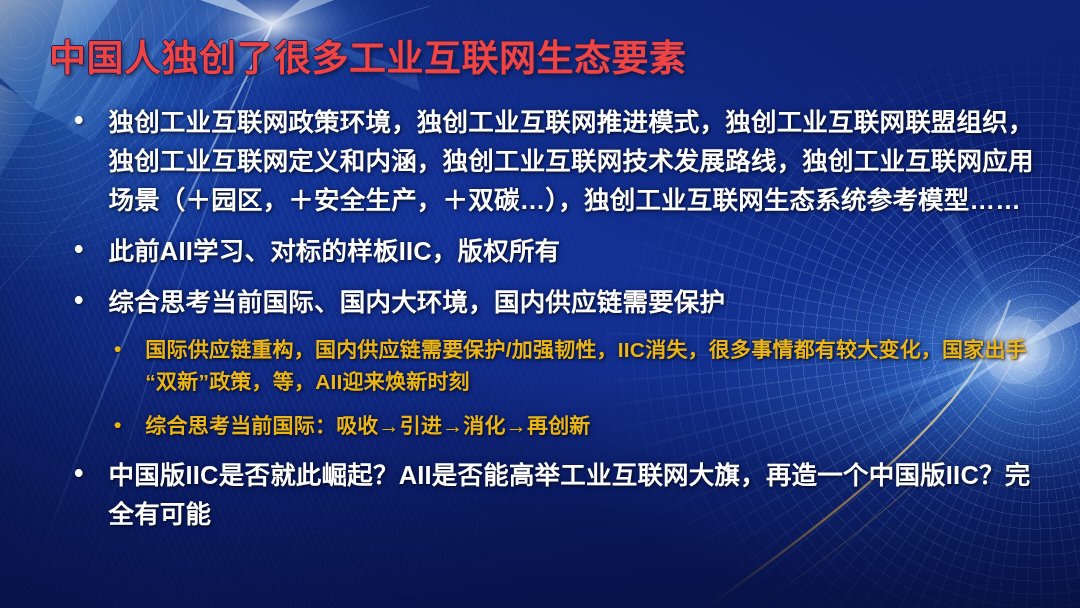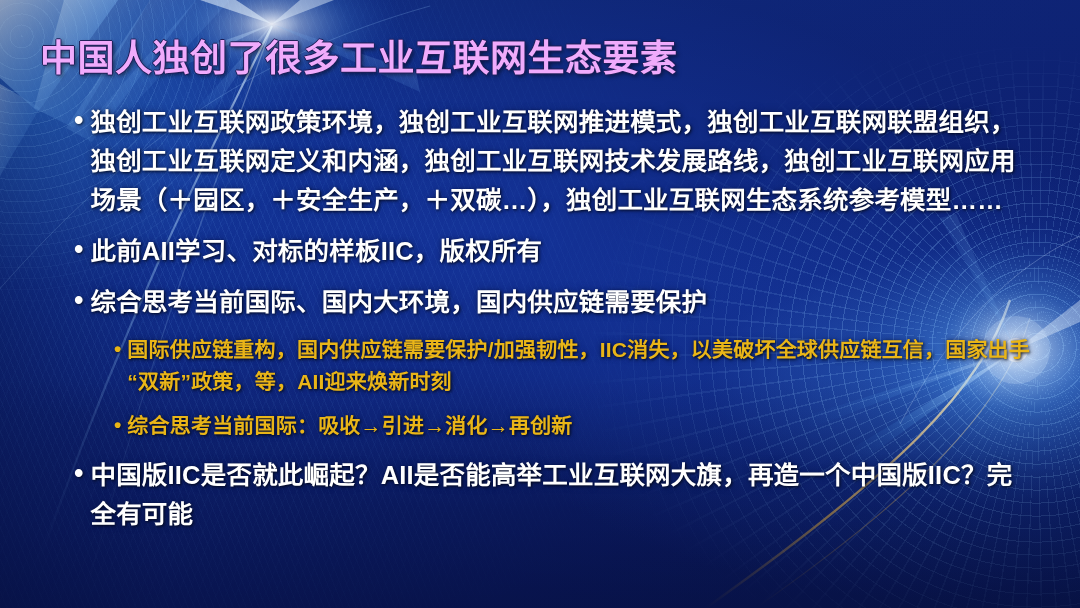--- a/index.html
+++ b/index.html
@@ -60,42 +60,42 @@
       linear-gradient(to bottom, rgba(0,0,0,0) 62%, rgba(4,10,45,.45) 100%),
       linear-gradient(to right, rgba(4,10,45,.25) 0%, rgba(0,0,0,0) 16%);
   }
 
   .bg-svg{position:absolute;inset:0;}
 
   
   .content{position:relative;z-index:5;width:100%;height:100%;}
 
   .title{
-    position:absolute;left:40px;top:28px;
+    position:absolute;left:49px;top:28px;
     font-size:37px;font-weight:bold;letter-spacing:.5px;
-    color:#f0abfc;
+    color:#ef4444;
     text-shadow:
       1px 0 0 #20205a, -1px 0 0 #20205a, 0 1px 0 #20205a, 0 -1px 0 #20205a,
       2px 2px 4px rgba(0,0,0,.55);
     white-space:nowrap;
   }
 
   .body{
     position:absolute;left:74px;top:103px;right:42px;
   }
 
   .blk{display:flex;margin-bottom:2px;}
   .dot{
     flex:0 0 auto;
     line-height:1;
     font-weight:bold;
     color:#ffffff;
     text-shadow:1px 1px 3px rgba(0,0,0,.7);
   }
-  .txt{flex:1 1 auto;}
+  .txt{flex:1 1 auto;margin-left:18px;}
 
   
   .lvl1{margin-bottom:9px;}
   .lvl1 .dot{font-size:27px;margin-right:7px;padding-top:4px;}
   .lvl1 .txt{
     font-size:25.5px;font-weight:bold;line-height:39px;
     color:#ffffff;letter-spacing:.2px;
     text-shadow:1px 1px 3px rgba(0,0,0,.75), 0 0 7px rgba(8,22,80,.75);
   }
 
@@ -220,21 +220,21 @@
         <span class="txt">此前AII学习、对标的样板IIC，版权所有</span>
       </div>
 
       <div class="blk lvl1 sp-top">
         <span class="dot">•</span>
         <span class="txt">综合思考当前国际、国内大环境，国内供应链需要保护</span>
       </div>
 
       <div class="blk lvl2 sp-top">
         <span class="dot">•</span>
-        <span class="txt">国际供应链重构，国内供应链需要保护/加强韧性，IIC消失，以美破坏全球供应链互信，国家出手“双新”政策，等，AII迎来焕新时刻</span>
+        <span class="txt">国际供应链重构，国内供应链需要保护/加强韧性，IIC消失，很多事情都有较大变化，国家出手“双新”政策，等，AII迎来焕新时刻</span>
       </div>
 
       <div class="blk lvl2 sp-top">
         <span class="dot">•</span>
         <span class="txt">综合思考当前国际：吸收→引进→消化→再创新</span>
       </div>
 
       <div class="blk lvl1 sp-top2">
         <span class="dot">•</span>
         <span class="txt">中国版IIC是否就此崛起？AII是否能高举工业互联网大旗，再造一个中国版IIC？完全有可能</span>

